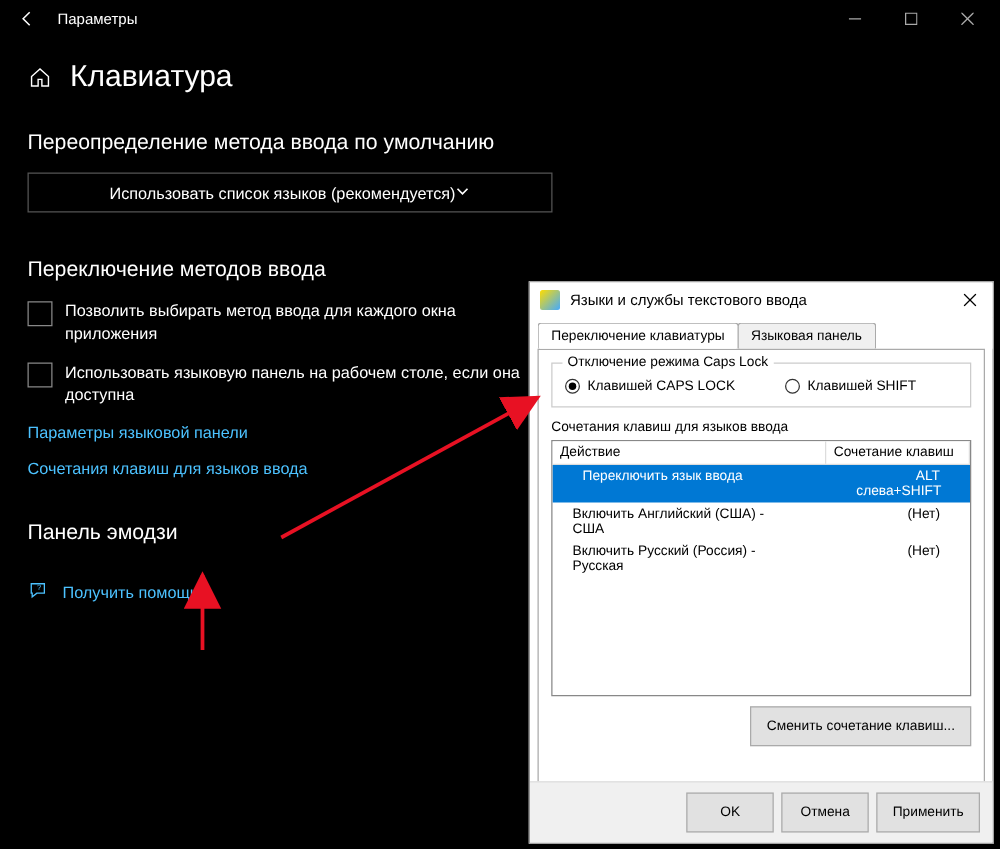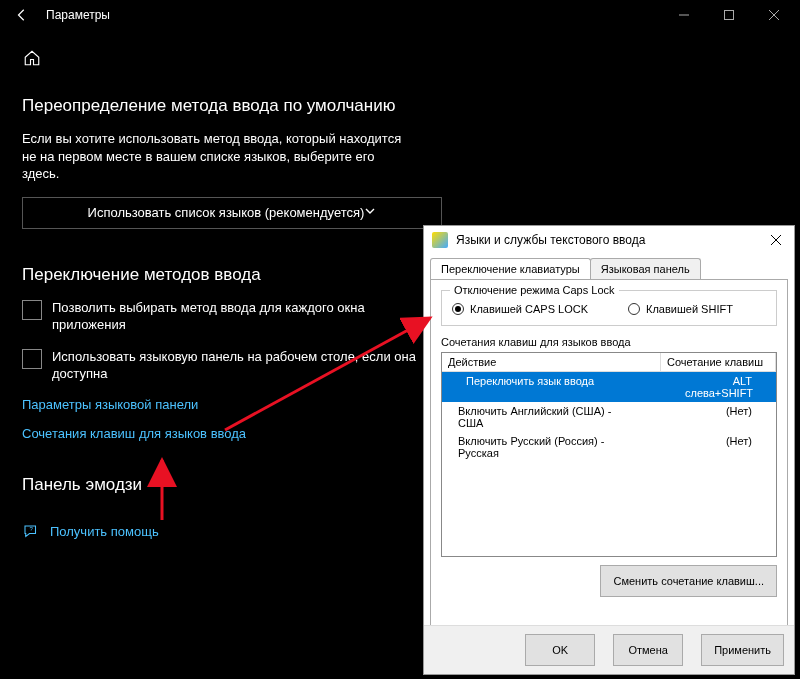--- a/index.html
+++ b/index.html
@@ -115,21 +115,21 @@
   .list-row div { padding:3px 24px; }
   .list-row .col-combo { text-align:right; }
   .list-row.sel { background:#0078d4; color:#fff; }
   .list-row .col-action.indent { padding-left:16px; }
   .btn-row { display:flex; justify-content:flex-end; margin-top:8px; }
   .win-btn {
     border:1px solid #aaa; background:#e1e1e1; padding:9px 12px;
     font-size:11px; cursor:pointer;
   }
   .dlg-footer {
-    display:flex; justify-content:flex-end; gap:18px; padding:8px 10px;
+    display:flex; justify-content:flex-end; gap:6px; padding:8px 10px;
     background:#f0f0f0; border-top:1px solid #ddd;
     position:absolute; bottom:0; left:0; right:0;
   }
   .dlg-footer .win-btn { min-width:70px; text-align:center; }
 
   
   .arrow { position:absolute; pointer-events:none; }
 </style>
 </head>
 <body>
@@ -160,25 +160,25 @@
 </div>
 
 <div class="content">
 
   <div class="heading-row">
     <span class="home-icon">
       <svg width="18" height="18" viewBox="0 0 24 24">
           <path d="M3 11 L12 3 L21 11 V21 H14 V14 H10 V21 H3 Z" fill="none" stroke="#fff" stroke-width="1.5"></path>
         </svg>
     </span>
+    <div class="h1">Клавиатура</div>
   </div>
 
   <div class="section">
     <div class="h2">Переопределение метода ввода по умолчанию</div>
-    <div class="desc">Если вы хотите использовать метод ввода, который находится не на первом месте в вашем списке языков, выберите его здесь.</div>
     <div class="dropdown">
       <span>Использовать список языков (рекомендуется)</span>
       <span>
         <svg width="12" height="12" viewBox="0 0 12 12">
             <path d="M2 4 L6 8 L10 4" stroke="#fff" stroke-width="1.4" fill="none"></path>
           </svg>
       </span>
     </div>
   </div>
 

